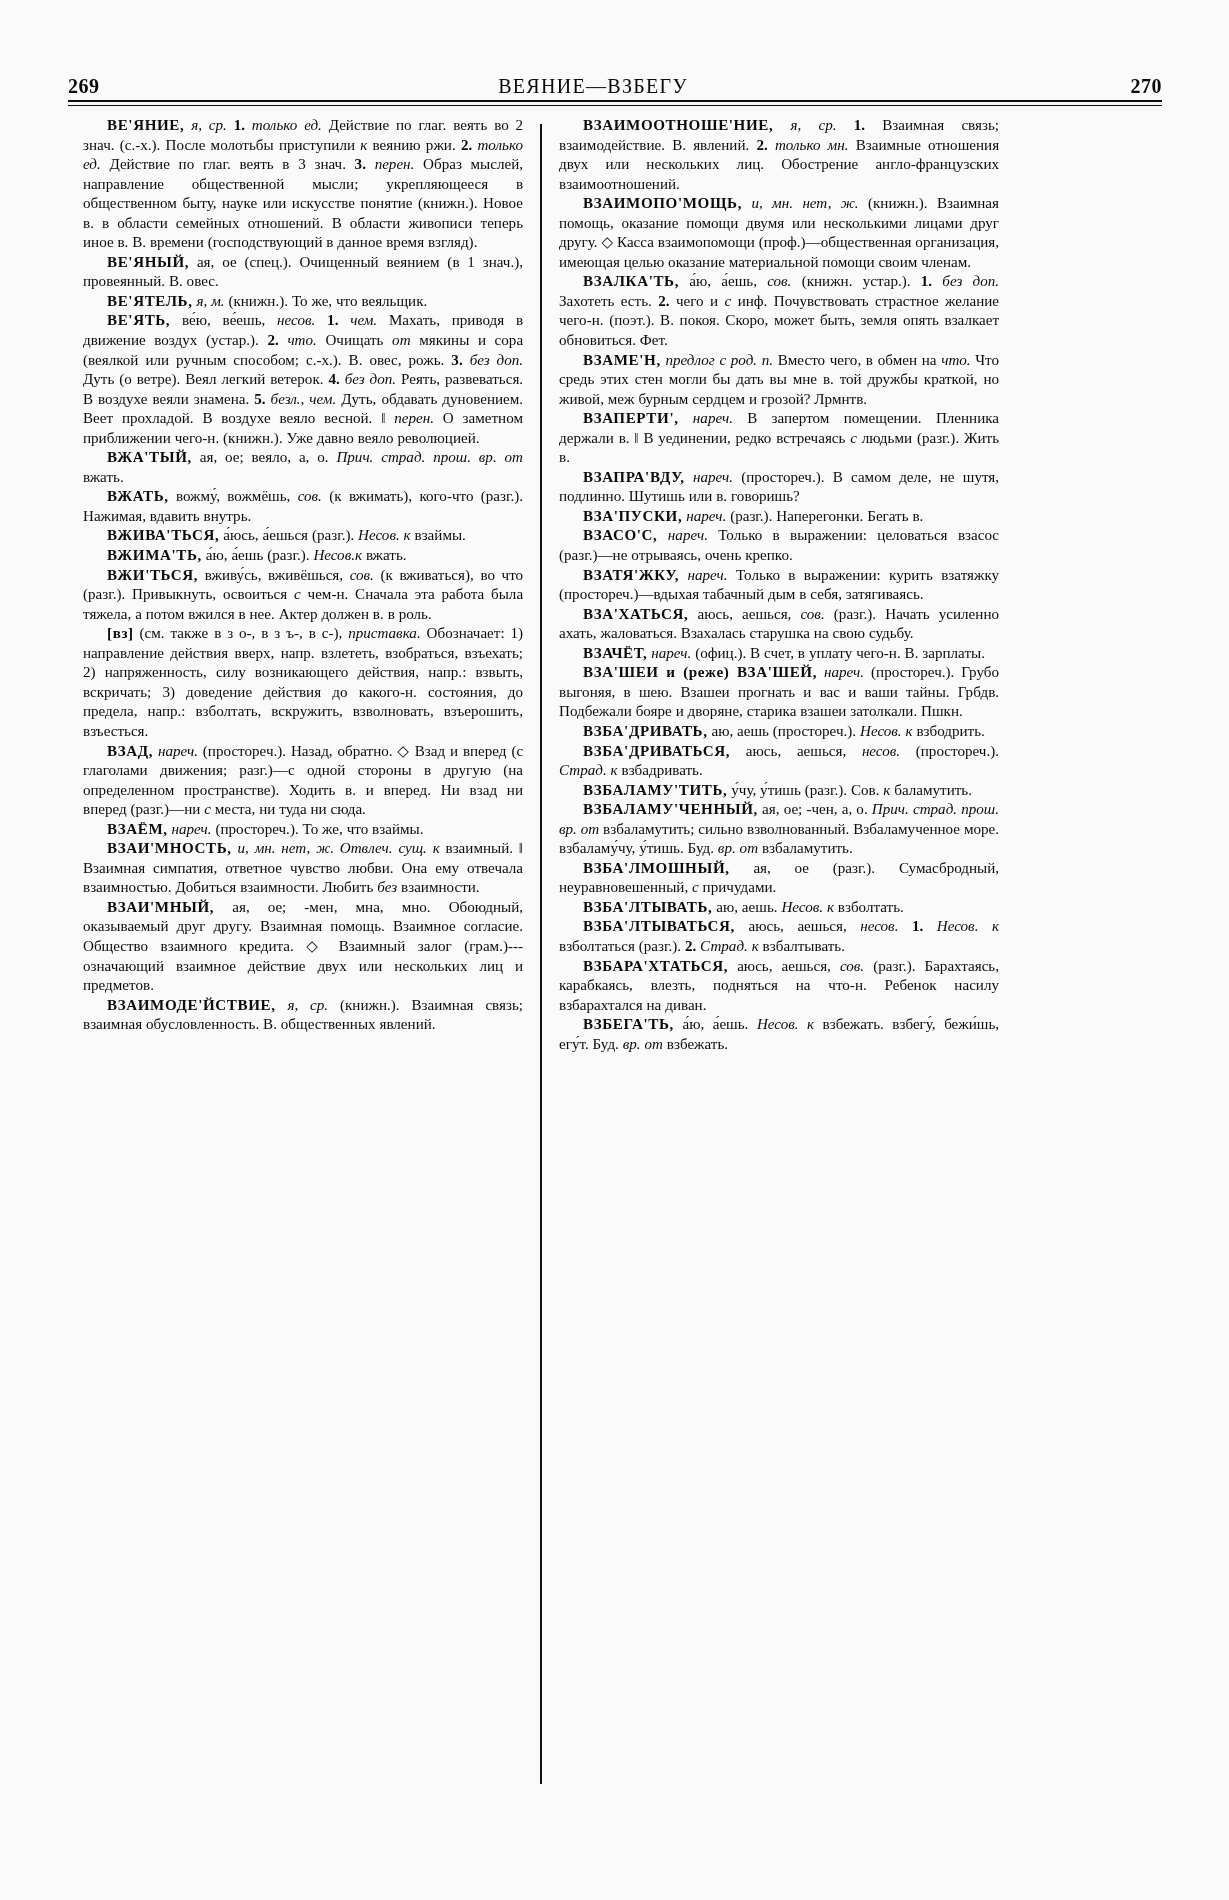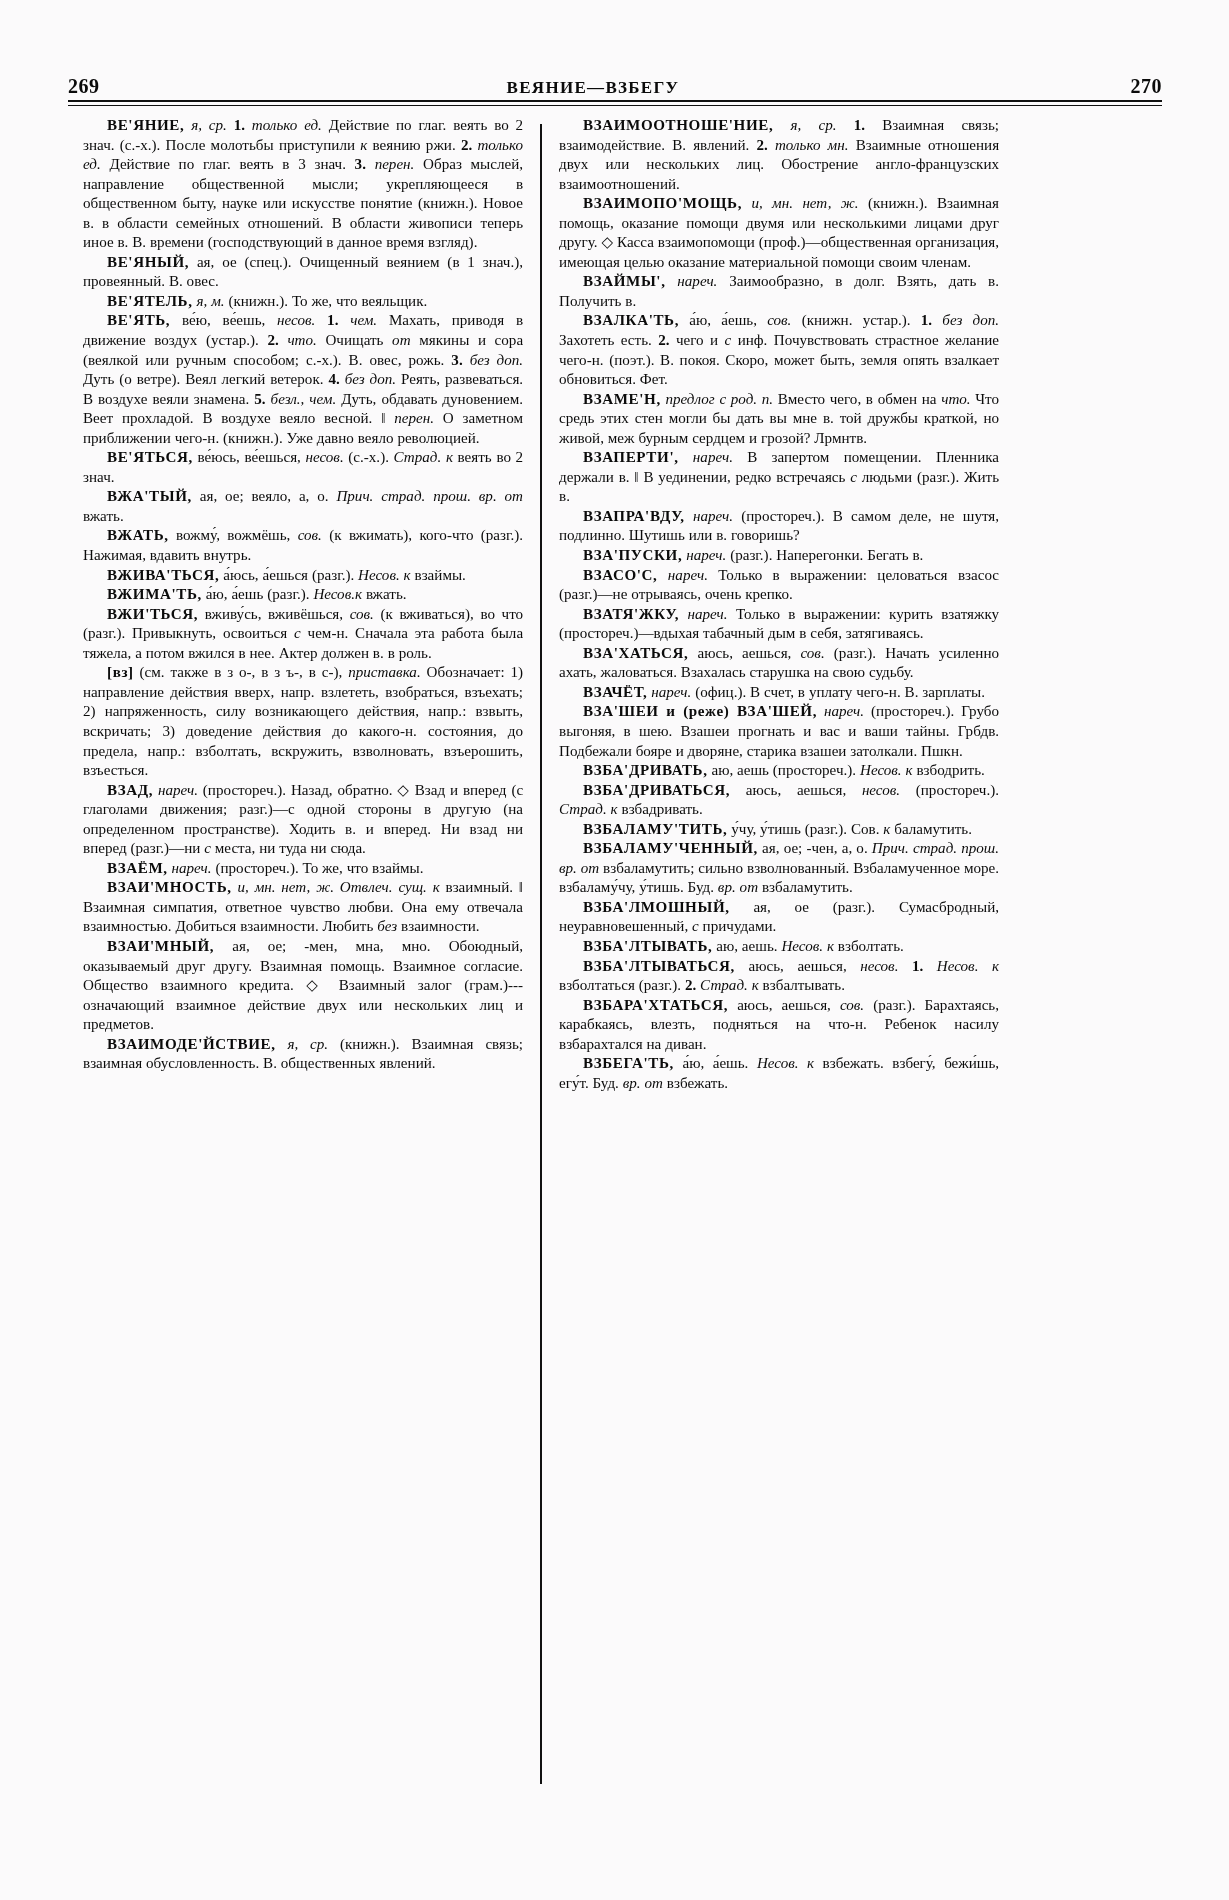--- a/index.html
+++ b/index.html
@@ -34,22 +34,22 @@
     align-items: flex-end;
     justify-content: space-between;
   }
   .folio {
     font-weight: bold;
     font-size: 20px;
     letter-spacing: 0.5px;
     line-height: 1;
   }
   .runtitle {
-    font-weight: bold;
-    font-size: 17px;
+    font-weight: normal;
+    font-size: 20px;
     letter-spacing: 1.3px;
     line-height: 1;
     position: relative;
     left: -22px;
   }
   .rule {
     position: absolute;
     left: 68px;
     top: 100px;
     width: 1094px;
@@ -112,40 +112,38 @@
   </div>
 
   <div class="rule"></div>
 
   <div class="columns">
     <div class="col left" id="col-left">
         <p class="entry"><span class="hw">ВЕ'ЯНИЕ,</span><span><span></span> <span class="it">я,</span> <span class="it">ср.</span> <span class="num">1.</span> <span class="it">только</span> <span class="it">ед.</span> <span>Действие</span> <span>по</span> <span>глаг.</span> <span>веять</span> <span>во</span> <span>2</span> <span>знач.</span> <span>(с.-х.).</span> <span>После</span> <span>молотьбы</span> <span>приступили</span> <span class="it">к</span> <span>веянию</span> <span>ржи.</span> <span class="num">2.</span> <span class="it">только</span> <span class="it">ед.</span> <span>Действие</span> <span>по</span> <span>глаг.</span> <span>веять</span> <span>в</span> <span>3</span> <span>знач.</span> <span class="num">3.</span> <span class="it">перен.</span> <span>Образ</span> <span>мыслей,</span> <span>направление</span> <span>общественной</span> <span>мысли;</span> <span>укрепляющееся</span> <span>в</span> <span>общественном</span> <span>быту,</span> <span>науке</span> <span>или</span> <span>искусстве</span> <span>понятие</span> <span>(книжн.).</span> <span>Новое</span> <span>в.</span> <span>в</span> <span>области</span> <span>семейных</span> <span>отношений.</span> <span>В</span> <span>области</span> <span>живописи</span> <span>теперь</span> <span>иное</span> <span>в.</span> <span>В.</span> <span>времени</span> <span>(господствующий</span> <span>в</span> <span>данное</span> <span>время</span> <span>взгляд).</span></span></p>
         <p class="entry"><span class="hw">ВЕ'ЯНЫЙ,</span><span><span></span> <span>ая,</span> <span>ое</span> <span>(спец.).</span> <span>Очищенный</span> <span>веянием</span> <span>(в</span> <span>1</span> <span>знач.),</span> <span>провеянный.</span> <span>В.</span> <span>овес.</span></span></p>
         <p class="entry"><span class="hw">ВЕ'ЯТЕЛЬ,</span><span><span></span> <span class="it">я,</span> <span class="it">м.</span> <span>(книжн.).</span> <span>То</span> <span>же,</span> <span>что</span> <span>веяльщик.</span></span></p>
         <p class="entry"><span class="hw">ВЕ'ЯТЬ,</span><span><span></span> <span>ве́ю,</span> <span>ве́ешь,</span> <span class="it">несов.</span> <span class="num">1.</span> <span class="it">чем.</span> <span>Махать,</span> <span>приводя</span> <span>в</span> <span>движение</span> <span>воздух</span> <span>(устар.).</span> <span class="num">2.</span> <span class="it">что.</span> <span>Очищать</span> <span class="it">от</span> <span>мякины</span> <span>и</span> <span>сора</span> <span>(веялкой</span> <span>или</span> <span>ручным</span> <span>способом;</span> <span>с.-х.).</span> <span>В.</span> <span>овес,</span> <span>рожь.</span> <span class="num">3.</span> <span class="it">без</span> <span class="it">доп.</span> <span>Дуть</span> <span>(о</span> <span>ветре).</span> <span>Веял</span> <span>легкий</span> <span>ветерок.</span> <span class="num">4.</span> <span class="it">без</span> <span class="it">доп.</span> <span>Реять,</span> <span>развеваться.</span> <span>В</span> <span>воздухе</span> <span>веяли</span> <span>знамена.</span> <span class="num">5.</span> <span class="it">безл.,</span> <span class="it">чем.</span> <span>Дуть,</span> <span>обдавать</span> <span>дуновением.</span> <span>Веет</span> <span>прохладой.</span> <span>В</span> <span>воздухе</span> <span>веяло</span> <span>весной.</span> <span>ǁ</span> <span class="it">перен.</span> <span>О</span> <span>заметном</span> <span>приближении</span> <span>чего-н.</span> <span>(книжн.).</span> <span>Уже</span> <span>давно</span> <span>веяло</span> <span>революцией.</span></span></p>
-        <p class="entry"><span class="hw">ВЕ'ЯТЬСЯ,</span><span><span></span> <span>ве́юсь,</span> <span>ве́ешься,</span> <span class="it">несов.</span> <span>(с.-х.).</span> <span class="it">Страд.</span> <span class="it">к</span> <span>веять</span> <span>во</span> <span>2</span> <span>знач.</span></span></p>
         <p class="entry"><span class="hw">ВЖА'ТЫЙ,</span><span><span></span> <span>ая,</span> <span>ое;</span> <span>веяло,</span> <span>а,</span> <span>о.</span> <span class="it">Прич.</span> <span class="it">страд.</span> <span class="it">прош.</span> <span class="it">вр.</span> <span class="it">от</span> <span>вжать.</span></span></p>
         <p class="entry"><span class="hw">ВЖАТЬ,</span><span><span></span> <span>вожму́,</span> <span>вожмёшь,</span> <span class="it">сов.</span> <span>(к</span> <span>вжимать),</span> <span>кого-что</span> <span>(разг.).</span> <span>Нажимая,</span> <span>вдавить</span> <span>внутрь.</span></span></p>
         <p class="entry"><span class="hw">ВЖИВА'ТЬСЯ,</span><span><span></span> <span>а́юсь,</span> <span>а́ешься</span> <span>(разг.).</span> <span class="it">Несов.</span> <span class="it">к</span> <span>взаймы.</span></span></p>
         <p class="entry"><span class="hw">ВЖИМА'ТЬ,</span><span><span></span> <span>а́ю,</span> <span>а́ешь</span> <span>(разг.).</span> <span class="it">Несов.к</span> <span>вжать.</span></span></p>
         <p class="entry"><span class="hw">ВЖИ'ТЬСЯ,</span><span><span></span> <span>вживу́сь,</span> <span>вживёшься,</span> <span class="it">сов.</span> <span>(к</span> <span>вживаться),</span> <span>во</span> <span>что</span> <span>(разг.).</span> <span>Привыкнуть,</span> <span>освоиться</span> <span class="it">с</span> <span>чем-н.</span> <span>Сначала</span> <span>эта</span> <span>работа</span> <span>была</span> <span>тяжела,</span> <span>а</span> <span>потом</span> <span>вжился</span> <span>в</span> <span>нее.</span> <span>Актер</span> <span>должен</span> <span>в.</span> <span>в</span> <span>роль.</span></span></p>
         <p class="entry"><span class="hw">[вз]</span><span><span></span> <span>(см.</span> <span>также</span> <span>в</span> <span>з</span> <span>о-,</span> <span>в</span> <span>з</span> <span>ъ-,</span> <span>в</span> <span>с-),</span> <span class="it">приставка.</span> <span>Обозначает:</span> <span>1)</span> <span>направление</span> <span>действия</span> <span>вверх,</span> <span>напр.</span> <span>взлететь,</span> <span>взобраться,</span> <span>взъехать;</span> <span>2)</span> <span>напряженность,</span> <span>силу</span> <span>возникающего</span> <span>действия,</span> <span>напр.:</span> <span>взвыть,</span> <span>вскричать;</span> <span>3)</span> <span>доведение</span> <span>действия</span> <span>до</span> <span>какого-н.</span> <span>состояния,</span> <span>до</span> <span>предела,</span> <span>напр.:</span> <span>взболтать,</span> <span>вскружить,</span> <span>взволновать,</span> <span>взъерошить,</span> <span>взъесться.</span></span></p>
         <p class="entry"><span class="hw">ВЗАД,</span><span><span></span> <span class="it">нареч.</span> <span>(простореч.).</span> <span>Назад,</span> <span>обратно.</span> <span>◇</span> <span>Взад</span> <span>и</span> <span>вперед</span> <span>(с</span> <span>глаголами</span> <span>движения;</span> <span>разг.)—с</span> <span>одной</span> <span>стороны</span> <span>в</span> <span>другую</span> <span>(на</span> <span>определенном</span> <span>пространстве).</span> <span>Ходить</span> <span>в.</span> <span>и</span> <span>вперед.</span> <span>Ни</span> <span>взад</span> <span>ни</span> <span>вперед</span> <span>(разг.)—ни</span> <span class="it">с</span> <span>места,</span> <span>ни</span> <span>туда</span> <span>ни</span> <span>сюда.</span></span></p>
         <p class="entry"><span class="hw">ВЗАЁМ,</span><span><span></span> <span class="it">нареч.</span> <span>(простореч.).</span> <span>То</span> <span>же,</span> <span>что</span> <span>взаймы.</span></span></p>
         <p class="entry"><span class="hw">ВЗАИ'МНОСТЬ,</span><span><span></span> <span class="it">и,</span> <span class="it">мн.</span> <span class="it">нет,</span> <span class="it">ж.</span> <span class="it">Отвлеч.</span> <span class="it">сущ.</span> <span class="it">к</span> <span>взаимный.</span> <span>ǁ</span> <span>Взаимная</span> <span>симпатия,</span> <span>ответное</span> <span>чувство</span> <span>любви.</span> <span>Она</span> <span>ему</span> <span>отвечала</span> <span>взаимностью.</span> <span>Добиться</span> <span>взаимности.</span> <span>Любить</span> <span class="it">без</span> <span>взаимности.</span></span></p>
         <p class="entry"><span class="hw">ВЗАИ'МНЫЙ,</span><span><span></span> <span>ая,</span> <span>ое;</span> <span>-мен,</span> <span>мна,</span> <span>мно.</span> <span>Обоюдный,</span> <span>оказываемый</span> <span>друг</span> <span>другу.</span> <span>Взаимная</span> <span>помощь.</span> <span>Взаимное</span> <span>согласие.</span> <span>Общество</span> <span>взаимного</span> <span>кредита.</span> <span>◇</span> <span>Взаимный</span> <span>залог</span> <span>(грам.)---означающий</span> <span>взаимное</span> <span>действие</span> <span>двух</span> <span>или</span> <span>нескольких</span> <span>лиц</span> <span>и</span> <span>предметов.</span></span></p>
         <p class="entry"><span class="hw">ВЗАИМОДЕ'ЙСТВИЕ,</span><span><span></span> <span class="it">я,</span> <span class="it">ср.</span> <span>(книжн.).</span> <span>Взаимная</span> <span>связь;</span> <span>взаимная</span> <span>обусловленность.</span> <span>В.</span> <span>общественных</span> <span>явлений.</span></span></p>
       </div>
     <div class="gutter">
       <div class="vrule"></div>
     </div>
     <div class="col right" id="col-right">
         <p class="entry"><span class="hw">ВЗАИМООТНОШЕ'НИЕ,</span><span><span></span> <span class="it">я,</span> <span class="it">ср.</span> <span class="num">1.</span> <span>Взаимная</span> <span>связь;</span> <span>взаимодействие.</span> <span>В.</span> <span>явлений.</span> <span class="num">2.</span> <span class="it">только</span> <span class="it">мн.</span> <span>Взаимные</span> <span>отношения</span> <span>двух</span> <span>или</span> <span>нескольких</span> <span>лиц.</span> <span>Обострение</span> <span>англо-французских</span> <span>взаимоотношений.</span></span></p>
         <p class="entry"><span class="hw">ВЗАИМОПО'МОЩЬ,</span><span><span></span> <span class="it">и,</span> <span class="it">мн.</span> <span class="it">нет,</span> <span class="it">ж.</span> <span>(книжн.).</span> <span>Взаимная</span> <span>помощь,</span> <span>оказание</span> <span>помощи</span> <span>двумя</span> <span>или</span> <span>несколькими</span> <span>лицами</span> <span>друг</span> <span>другу.</span> <span>◇</span> <span>Касса</span> <span>взаимопомощи</span> <span>(проф.)—общественная</span> <span>организация,</span> <span>имеющая</span> <span>целью</span> <span>оказание</span> <span>материальной</span> <span>помощи</span> <span>своим</span> <span>членам.</span></span></p>
-        <p class="entry"><span class="hw">ВЗАЙМЫ',</span><span><span></span> <span class="it">нареч.</span> <span>Заимообразно,</span> <span>в</span> <span>долг.</span> <span>Взять,</span> <span>дать</span> <span>в.</span> <span>Получить</span> <span>в.</span></span></p>
         <p class="entry"><span class="hw">ВЗАЛКА'ТЬ,</span><span><span></span> <span>а́ю,</span> <span>а́ешь,</span> <span class="it">сов.</span> <span>(книжн.</span> <span>устар.).</span> <span class="num">1.</span> <span class="it">без</span> <span class="it">доп.</span> <span>Захотеть</span> <span>есть.</span> <span class="num">2.</span> <span>чего</span> <span>и</span> <span class="it">с</span> <span>инф.</span> <span>Почувствовать</span> <span>страстное</span> <span>желание</span> <span>чего-н.</span> <span>(поэт.).</span> <span>В.</span> <span>покоя.</span> <span>Скоро,</span> <span>может</span> <span>быть,</span> <span>земля</span> <span>опять</span> <span>взалкает</span> <span>обновиться.</span> <span>Фет.</span></span></p>
         <p class="entry"><span class="hw">ВЗАМЕ'Н,</span><span><span></span> <span class="it">предлог</span> <span class="it">с</span> <span class="it">род.</span> <span class="it">п.</span> <span>Вместо</span> <span>чего,</span> <span>в</span> <span>обмен</span> <span>на</span> <span class="it">что.</span> <span>Что</span> <span>средь</span> <span>этих</span> <span>стен</span> <span>мо­гли</span> <span>бы</span> <span>дать</span> <span>вы</span> <span>мне</span> <span>в.</span> <span>той</span> <span>дружбы</span> <span>краткой,</span> <span>но</span> <span>живой,</span> <span>меж</span> <span>бурным</span> <span>сердцем</span> <span>и</span> <span>грозой?</span> <span>Лрмнтв.</span></span></p>
         <p class="entry"><span class="hw">ВЗАПЕРТИ',</span><span><span></span> <span class="it">нареч.</span> <span>В</span> <span>запертом</span> <span>помещении.</span> <span>Пленника</span> <span>держали</span> <span>в.</span> <span>ǁ</span> <span>В</span> <span>уединении,</span> <span>редко</span> <span>встречаясь</span> <span class="it">с</span> <span>людьми</span> <span>(разг.).</span> <span>Жить</span> <span>в.</span></span></p>
         <p class="entry"><span class="hw">ВЗАПРА'ВДУ,</span><span><span></span> <span class="it">нареч.</span> <span>(простореч.).</span> <span>В</span> <span>самом</span> <span>деле,</span> <span>не</span> <span>шутя,</span> <span>подлинно.</span> <span>Шутишь</span> <span>или</span> <span>в.</span> <span>говоришь?</span></span></p>
         <p class="entry"><span class="hw">ВЗА'ПУСКИ,</span><span><span></span> <span class="it">нареч.</span> <span>(разг.).</span> <span>Наперегонки.</span> <span>Бегать</span> <span>в.</span></span></p>
         <p class="entry"><span class="hw">ВЗАСО'С,</span><span><span></span> <span class="it">нареч.</span> <span>Только</span> <span>в</span> <span>выражении:</span> <span>целоваться</span> <span>взасос</span> <span>(разг.)—не</span> <span>отрываясь,</span> <span>очень</span> <span>крепко.</span></span></p>
         <p class="entry"><span class="hw">ВЗАТЯ'ЖКУ,</span><span><span></span> <span class="it">нареч.</span> <span>Только</span> <span>в</span> <span>выражении:</span> <span>курить</span> <span>взатяжку</span> <span>(простореч.)—вдыхая</span> <span>табачный</span> <span>дым</span> <span>в</span> <span>себя,</span> <span>затягиваясь.</span></span></p>
         <p class="entry"><span class="hw">ВЗА'ХАТЬСЯ,</span><span><span></span> <span>аюсь,</span> <span>аешься,</span> <span class="it">сов.</span> <span>(разг.).</span> <span>Начать</span> <span>усиленно</span> <span>ахать,</span> <span>жаловаться.</span> <span>Взахалась</span> <span>старушка</span> <span>на</span> <span>свою</span> <span>судьбу.</span></span></p>
         <p class="entry"><span class="hw">ВЗАЧЁТ,</span><span><span></span> <span class="it">нареч.</span> <span>(офиц.).</span> <span>В</span> <span>счет,</span> <span>в</span> <span>уплату</span> <span>чего-н.</span> <span>В.</span> <span>зарплаты.</span></span></p>
         <p class="entry"><span class="hw">ВЗА'ШЕИ и (реже) ВЗА'ШЕЙ,</span><span><span></span> <span class="it">нареч.</span> <span>(простореч.).</span> <span>Грубо</span> <span>выгоняя,</span> <span>в</span> <span>шею.</span> <span>Взашеи</span> <span>прогнать</span> <span>и</span> <span>вас</span> <span>и</span> <span>ваши</span> <span>тайны.</span> <span>Грбдв.</span> <span>Подбежали</span> <span>бояре</span> <span>и</span> <span>дворяне,</span> <span>старика</span> <span>взашеи</span> <span>затолкали.</span> <span>Пшкн.</span></span></p>

